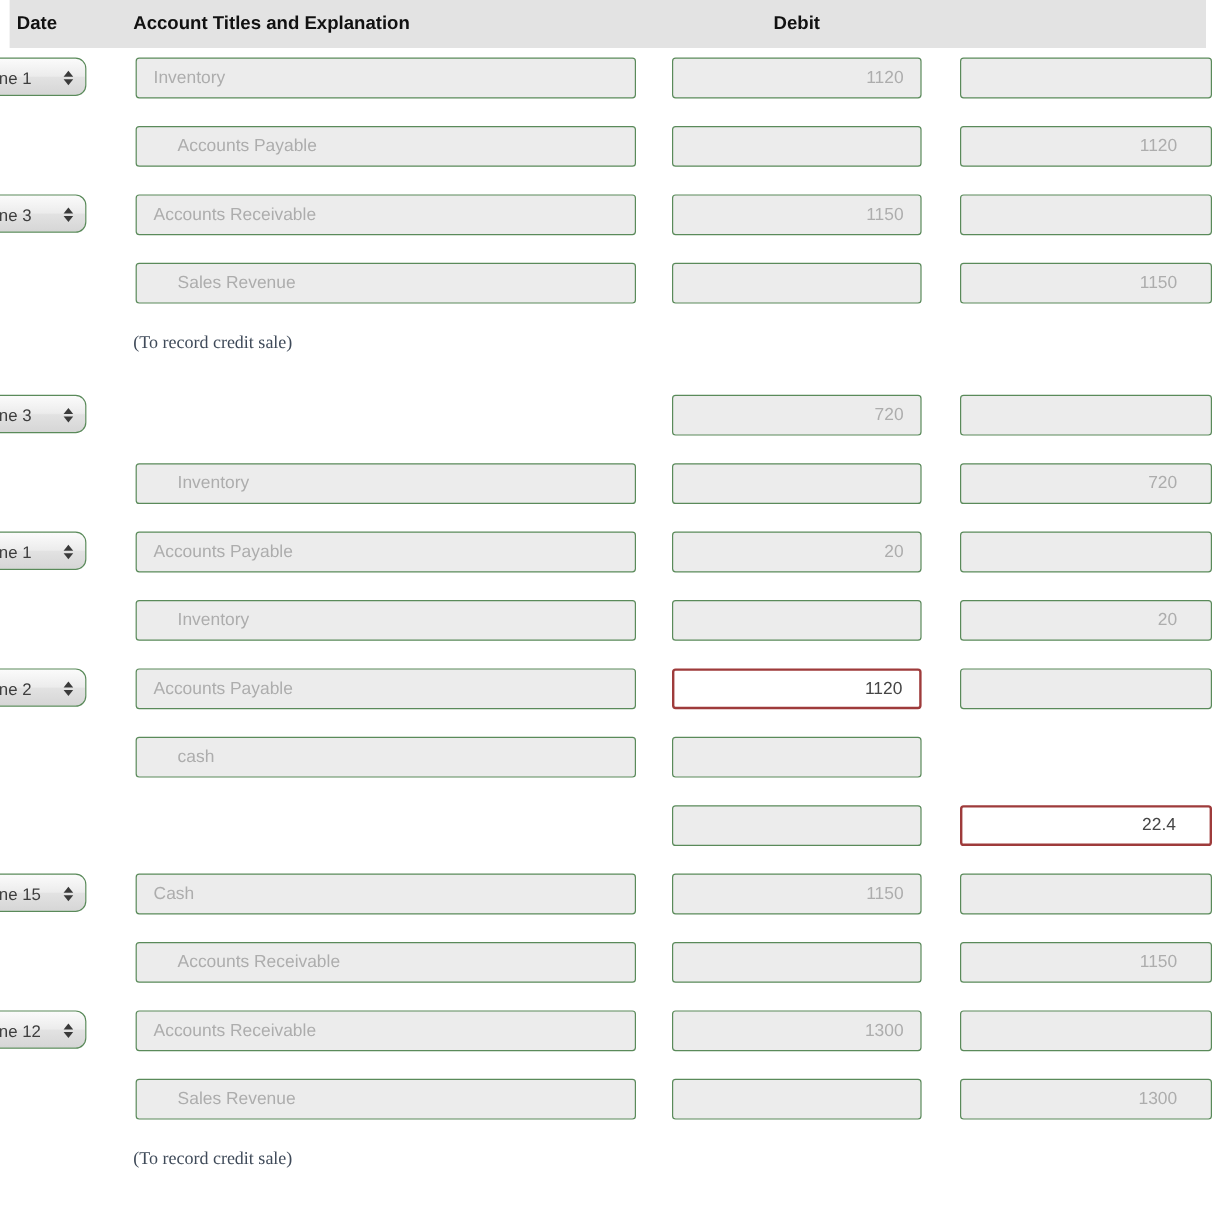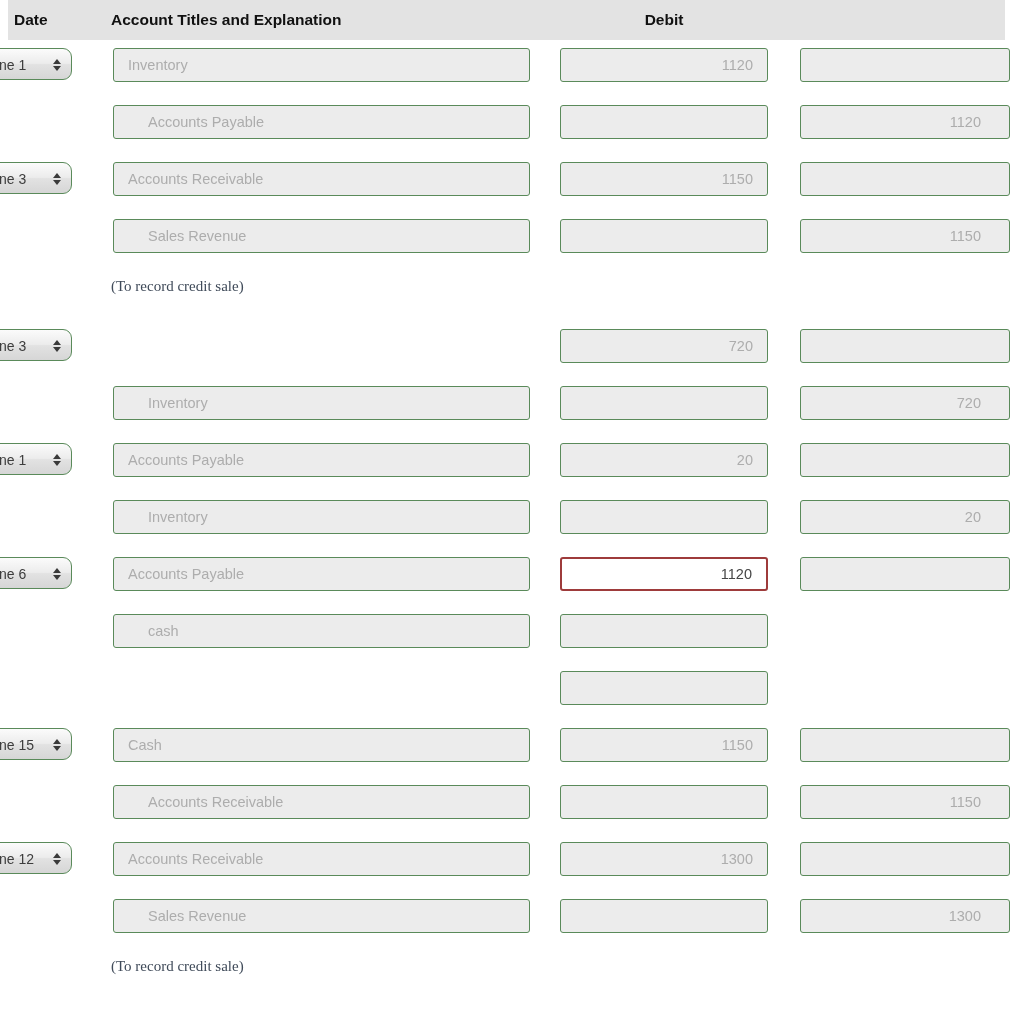--- a/index.html
+++ b/index.html
@@ -200,37 +200,38 @@
       <div class="fld credit"></div>
     </div>
     <div class="row">
       <div class="fld acct indent">Inventory</div>
       <div class="fld debit"></div>
       <div class="fld credit">20</div>
     </div>
     <div class="row">
       <div class="date-cell">
         <div class="date-select">
-          <span class="date-label">ne 6</span>
+          <span class="date-label">ne 2</span>
           <span class="spinner">
             <i class="up"></i>
             <i class="down"></i>
           </span>
         </div>
       </div>
       <div class="fld acct">Accounts Payable</div>
       <div class="fld debit active">1120</div>
       <div class="fld credit"></div>
     </div>
     <div class="row">
       <div class="fld acct indent">cash</div>
       <div class="fld debit"></div>
     </div>
     <div class="row">
       <div class="fld debit"></div>
+      <div class="fld credit active">22.4</div>
     </div>
     <div class="row">
       <div class="date-cell">
         <div class="date-select">
           <span class="date-label">ne 15</span>
           <span class="spinner">
             <i class="up"></i>
             <i class="down"></i>
           </span>
         </div>

